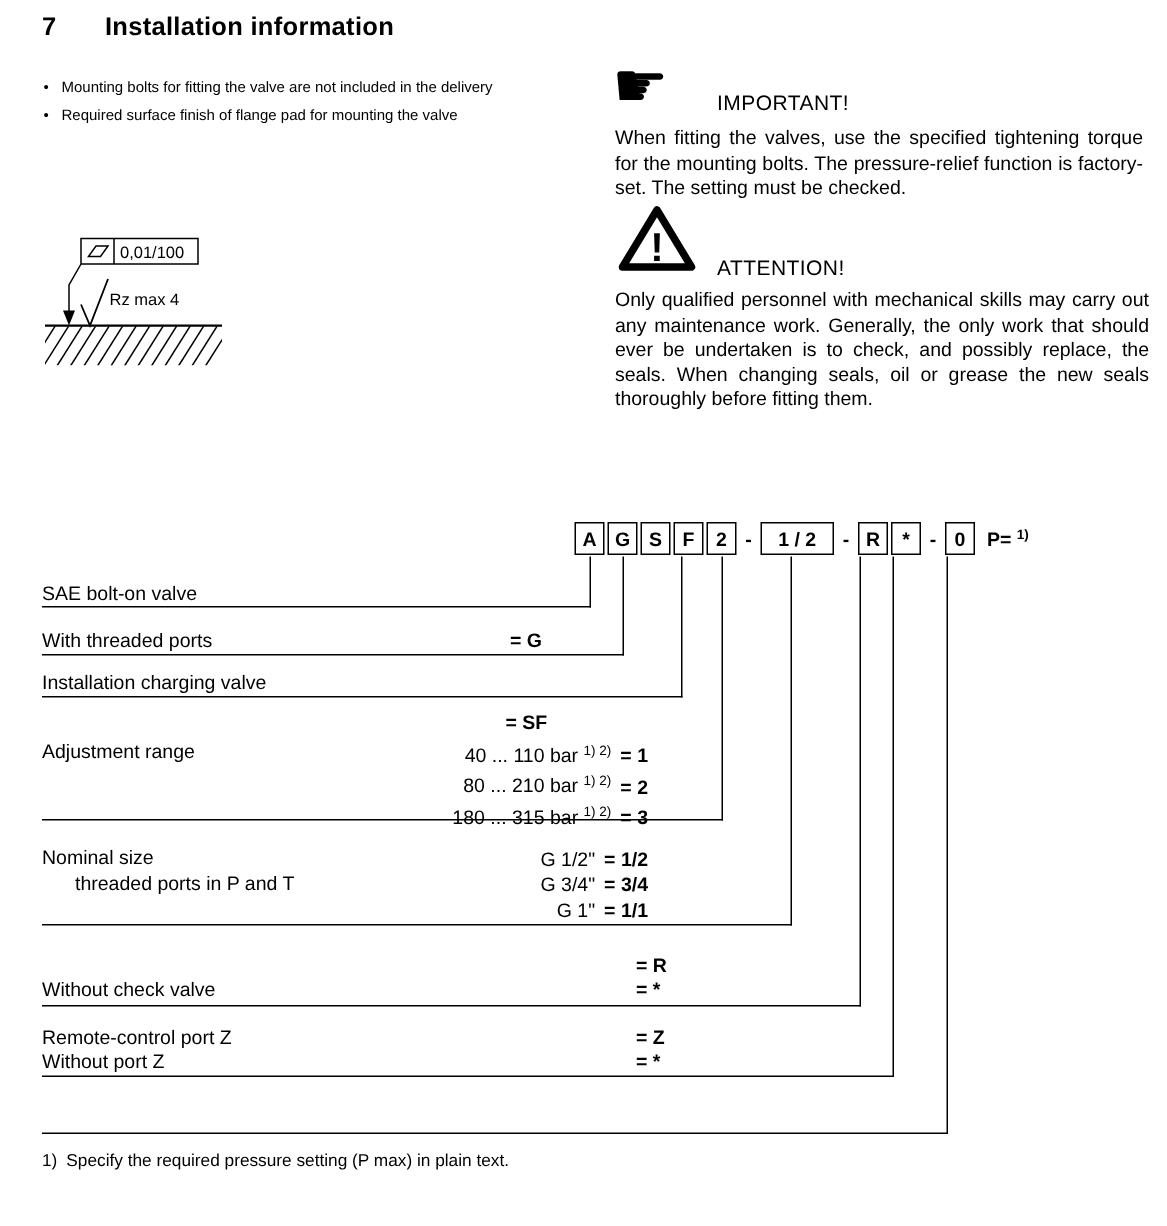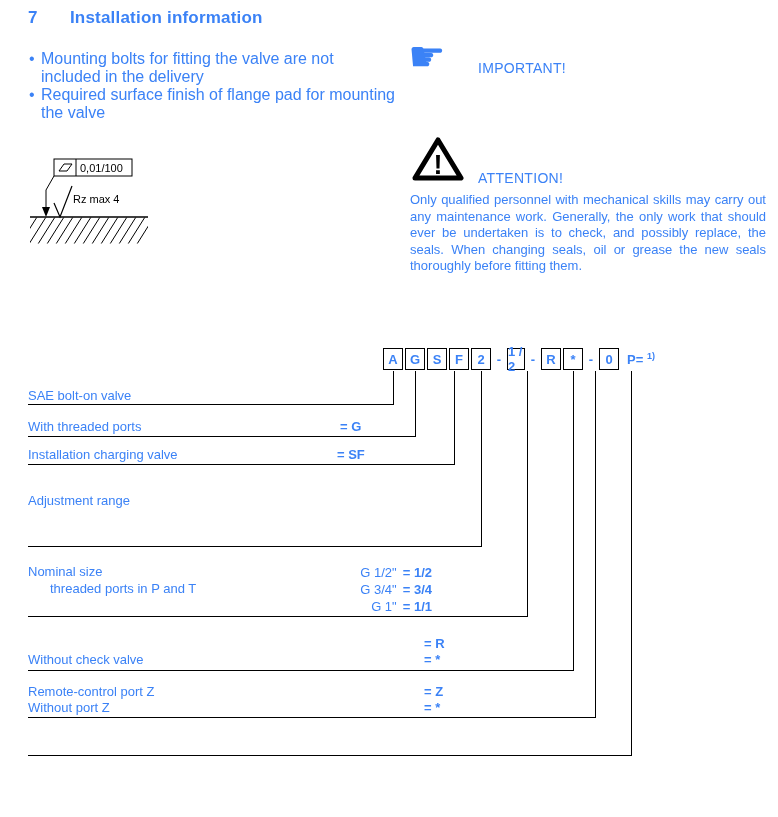--- a/index.html
+++ b/index.html
@@ -1,32 +1,32 @@
 <!DOCTYPE html>
 <html><head>
 <meta charset="utf-8">
 <style>
   *{margin:0;padding:0;box-sizing:border-box}
   html,body{background:#fff}
-  .page{position:relative;width:778px;height:817px;background:#fff;color:#3b82f6;
+  .page{position:relative;width:778px;height:817px;background:#fff;color:#000000;
         font-family:"Liberation Sans",sans-serif;overflow:hidden}
   .sec-head{position:absolute;left:28px;font-size:17px;font-weight:bold;letter-spacing:.2px}
   .sec-num{display:inline-block;width:37px}
-  .bullets{position:absolute;left:28px;top:50px;width:368px;list-style:none;font-size:16px;line-height:17.5px}
+  .bullets{position:absolute;left:28px;top:50px;width:368px;list-style:none;font-size:10px;line-height:17.5px}
   .bullets li{position:relative;padding-left:13px;margin-bottom:1px}
   .bullets li::before{content:"\2022";position:absolute;left:1px}
   .manicule{position:absolute;left:408px;top:36px;font-size:42px;line-height:42px}
   .note-head{position:absolute;font-size:14px;font-weight:normal;letter-spacing:.3px}
   .note-body{position:absolute;font-size:13px;line-height:16.5px;text-align:justify}
   .drawing{position:absolute;left:26px;top:156px}
   .warn-svg{position:absolute;left:412px;top:136px}
   .code-row{position:absolute;left:383px;top:348px;display:flex;align-items:center}
   .code-box{width:20px;height:22px;border:1px solid #000;display:flex;align-items:center;
             justify-content:center;font-size:13px;font-weight:bold;margin-right:2px;background:#fff}
-  .code-box.wide{width:18px}
+  .code-box.wide{width:49px}
   .code-dash{width:12px;text-align:center;font-weight:bold;margin-right:2px;font-size:13px}
   .code-suffix{margin-left:6px;font-size:13px;font-weight:bold;white-space:nowrap}
   .code-suffix sup{font-size:9px}
   .hline{position:absolute;left:28px;height:1px;background:#000}
   .vline{position:absolute;top:371px;width:1px;background:#000}
   .lbl{position:absolute;font-size:13px;white-space:nowrap}
   .val{position:absolute;font-size:13px;font-weight:bold;white-space:nowrap}
   .opts{position:absolute;left:237px;width:195px;text-align:right;font-size:13px;line-height:17px;white-space:nowrap}
   .opts .eq{font-weight:bold;margin-left:6px}
   .opts sup{font-size:9px}
@@ -78,20 +78,21 @@
           <line x1="84" y1="88" x2="101" y2="61"></line>
         <line x1="93" y1="88" x2="110" y2="61"></line>
           <line x1="102" y1="88" x2="119" y2="61"></line>
         <line x1="111" y1="88" x2="128" y2="61"></line>
       </g>
     </g>
   </svg>
 
   <div class="manicule">☛</div>
   <div class="note-head" style="left:478px;top:60px">IMPORTANT!</div>
+  <div class="note-body" style="left:410px;top:84px;width:352px">When fitting the valves, use the specified tightening torque for the mounting bolts. The pressure-relief function is factory-set. The setting must be checked.</div>
 
   <svg class="warn-svg" width="52" height="46" viewBox="0 0 52 46">
     <polygon points="26,4 49,42 3,42" fill="#fff" stroke="#000" stroke-width="5" stroke-linejoin="round"></polygon>
     <text x="26" y="38" text-anchor="middle" font-size="27" font-weight="bold">!</text>
   </svg>
   <div class="note-head" style="left:478px;top:170px">ATTENTION!</div>
   <div class="note-body" style="left:410px;top:192px;width:356px">Only qualified personnel with mechanical skills may carry out any maintenance work. Generally, the only work that should ever be undertaken is to check, and possibly replace, the seals. When changing seals, oil or grease the new seals thoroughly before fitting them.</div>
 
 
   <div class="code-row">
@@ -127,36 +128,44 @@
   <div class="vline" style="left:573px;height:300px"></div>
   <div class="vline" style="left:595px;height:347px"></div>
   <div class="vline" style="left:631px;height:385px"></div>
 
   <div class="lbl" style="left:28px;top:388px">SAE bolt-on valve</div>
 
   <div class="lbl" style="left:28px;top:419px">With threaded ports</div>
   <div class="val" style="left:340px;top:419px">= G</div>
 
   <div class="lbl" style="left:28px;top:447px">Installation charging valve</div>
-  <div class="val" style="left:337px;top:447px">= SF</div>
+  <div class="val" style="left:337px;top:474px">= SF</div>
 
   <div class="lbl" style="left:28px;top:493px">Adjustment range</div>
+  <div class="opts" style="top:492px">
+    <div><span>40 ... 110 bar</span> <sup>1) 2)</sup><span class="eq">= 1</span></div>
+    <div><span>80 ... 210 bar</span> <sup>1) 2)</sup><span class="eq">= 2</span></div>
+    <div><span>180 ... 315 bar</span> <sup>1) 2)</sup><span class="eq">= 3</span></div>
+  </div>
 
   <div class="lbl" style="left:28px;top:564px">Nominal size</div>
   <div class="lbl" style="left:50px;top:581px">threaded ports in P and T</div>
   <div class="opts" style="top:564px">
     <div><span>G 1/2"</span><span class="eq">= 1/2</span></div>
     <div><span>G 3/4"</span><span class="eq">= 3/4</span></div>
     <div><span>G 1"</span><span class="eq">= 1/1</span></div>
   </div>
 
   <div class="val" style="left:424px;top:636px">= R</div>
   <div class="lbl" style="left:28px;top:652px">Without check valve</div>
   <div class="val" style="left:424px;top:652px">= *</div>
 
   <div class="lbl" style="left:28px;top:684px">Remote-control port Z</div>
   <div class="val" style="left:424px;top:684px">= Z</div>
   <div class="lbl" style="left:28px;top:700px">Without port Z</div>
   <div class="val" style="left:424px;top:700px">= *</div>
 
 
+  <div class="footnote" style="left:28px;top:768px">
+    <span class="fn-marker">1)</span><span>Specify the required pressure setting (P max) in plain text.</span>
+  </div>
 
 </div>
 
 </body></html>

